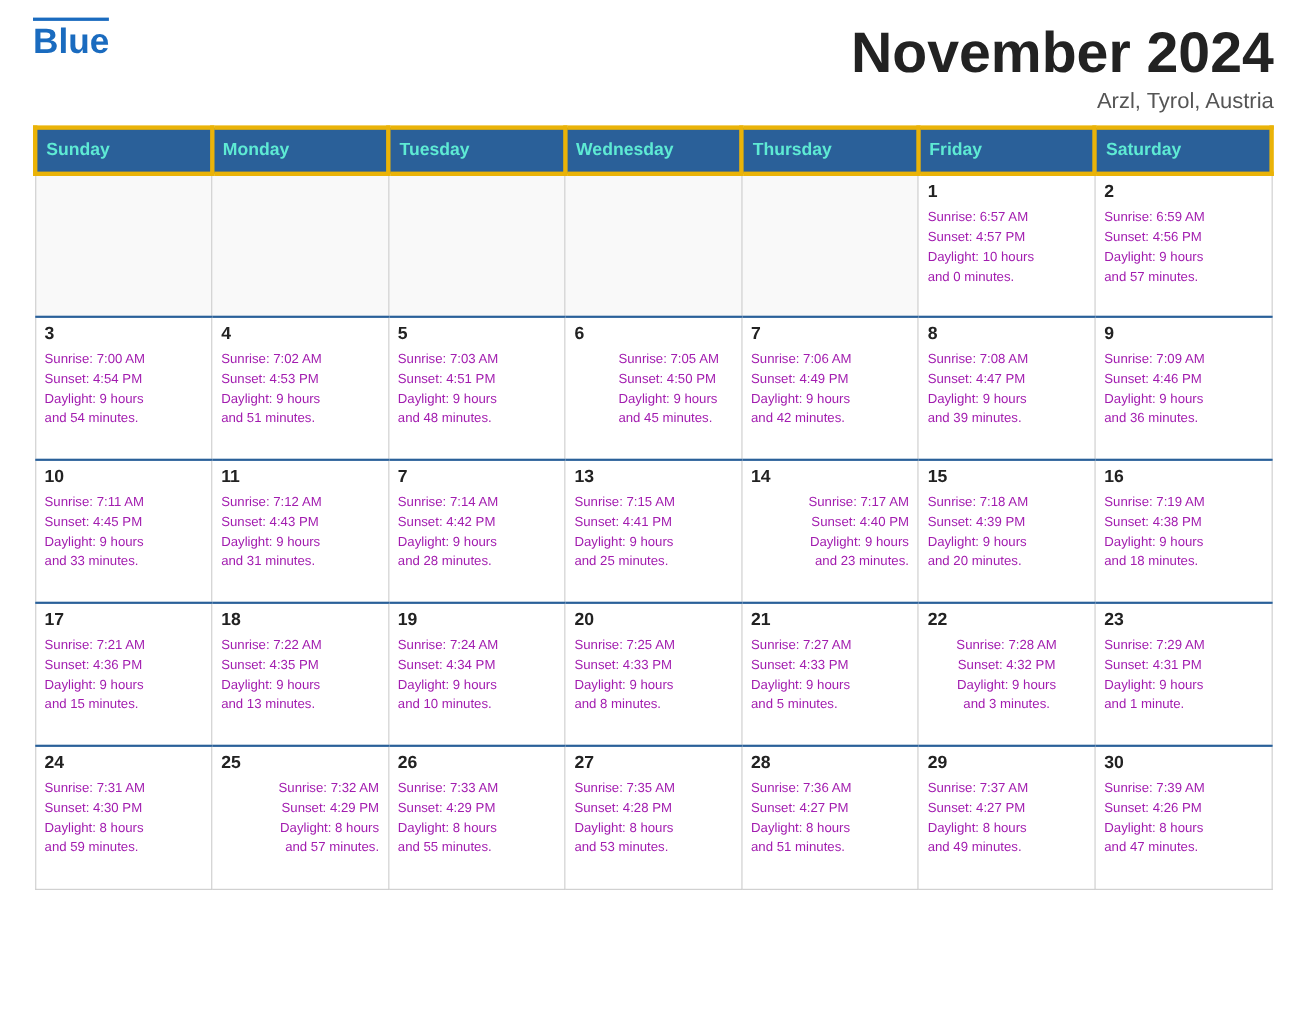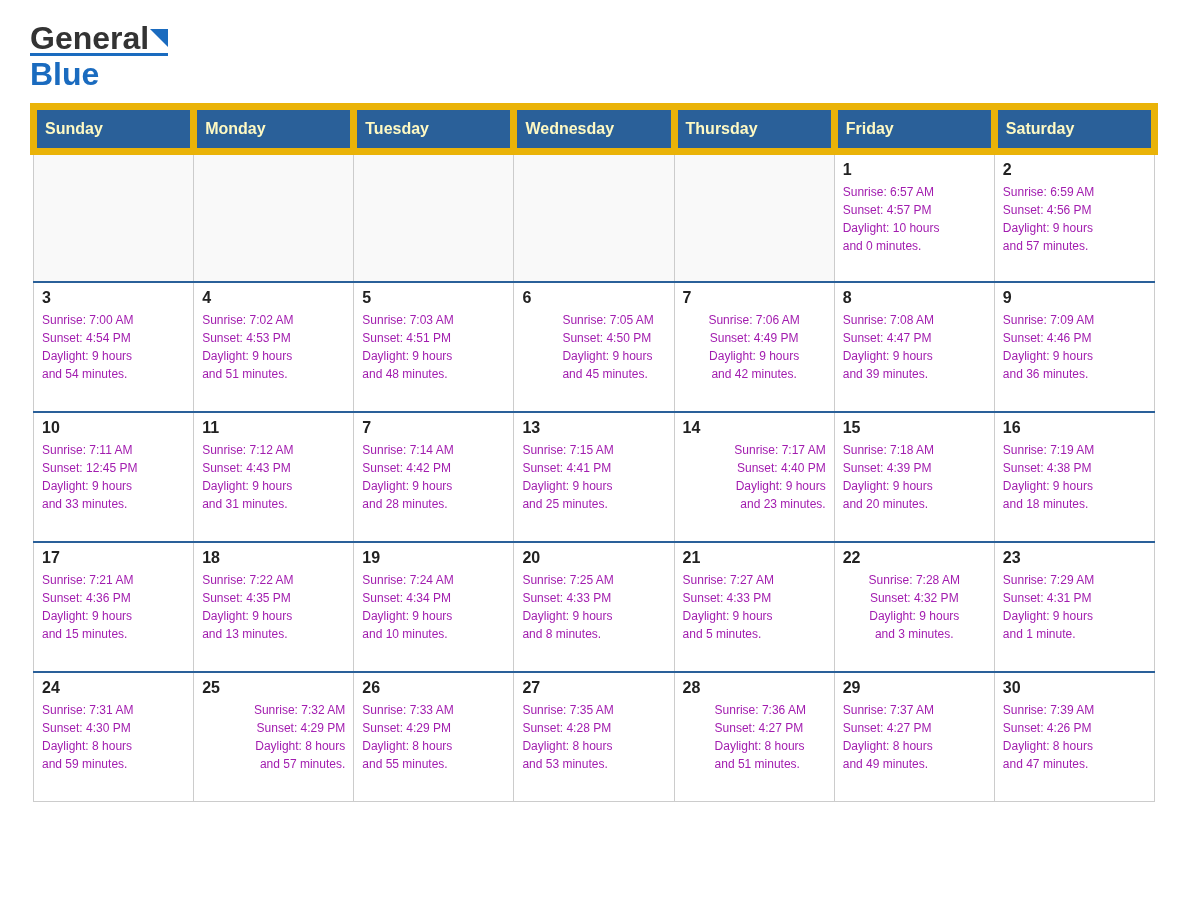--- a/index.html
+++ b/index.html
@@ -35,26 +35,26 @@
       color: #555;
       margin-top: 4px;
     }
     .calendar-table {
       width: 100%;
       border-collapse: collapse;
       margin-top: 10px;
     }
     .calendar-table th {
       background-color: #2a6099;
-      color: #fef9c3;
+      color: #5eead4;
       font-size: 16px;
       font-weight: bold;
       padding: 10px 8px;
       text-align: left;
-      border: 7px solid #eab308;
+      border: 4px solid #eab308;
     }
     .calendar-table td {
       border: 1px solid #ccc;
       vertical-align: top;
       padding: 6px 8px;
       width: calc(100% / 7);
       min-height: 110px;
       height: 130px;
     }
     .day-number {
@@ -74,30 +74,26 @@
     }
     .row-divider {
       border-top: 2px solid #2a6099 !important;
     }
   </style>
 </head>
 <body>
 
 <div class="header-area">
   <div class="logo">
-    <div style="display:flex; align-items:flex-end; gap:0;">
-      <span style="font-size:32px; font-weight:bold; color:#333; font-family: Arial, sans-serif;">General</span>
-      <span style="display:inline-block; margin-bottom:6px; margin-left:1px;">
-        <svg width="18" height="18" viewBox="0 0 18 18">
-            <polygon points="0,0 18,0 18,18" fill="#1a6bbf"></polygon>
-          </svg>
-      </span>
-    </div>
     <div style="border-top: 3px solid #1a6bbf; width: 100%; margin-top:-4px; margin-bottom:2px;"></div>
     <span style="font-size:32px; font-weight:bold; color:#1a6bbf; font-family: Arial, sans-serif; margin-top:-2px;">Blue</span>
+  </div>
+  <div class="title-area">
+    <div class="month-title">November 2024</div>
+    <div class="location">Arzl, Tyrol, Austria</div>
   </div>
 </div>
 
 <table class="calendar-table">
   <thead>
     <tr>
     <th>Sunday</th>
         <th>Monday</th>
         <th>Tuesday</th>
         <th>Wednesday</th>
@@ -152,21 +148,21 @@
         </td>
         <td class="row-divider">
           <span class="day-number">6</span>
           <div class="day-info" style="white-space: pre-line; margin-left: 40px;">Sunrise: 7:05 AM
 Sunset: 4:50 PM
 Daylight: 9 hours
 and 45 minutes.</div>
         </td>
         <td class="row-divider">
           <span class="day-number">7</span>
-          <div class="day-info" style="white-space: pre-line; text-align: center;">Sunrise: 7:06 AM
+          <div class="day-info" style="white-space: pre-line;">Sunrise: 7:06 AM
 Sunset: 4:49 PM
 Daylight: 9 hours
 and 42 minutes.</div>
         </td>
         <td class="row-divider">
           <span class="day-number">8</span>
           <div class="day-info" style="white-space: pre-line;">Sunrise: 7:08 AM
 Sunset: 4:47 PM
 Daylight: 9 hours
 and 39 minutes.</div>
@@ -176,21 +172,21 @@
           <div class="day-info" style="white-space: pre-line;">Sunrise: 7:09 AM
 Sunset: 4:46 PM
 Daylight: 9 hours
 and 36 minutes.</div>
         </td>
       </tr>
       <tr>
         <td class="row-divider">
           <span class="day-number">10</span>
           <div class="day-info" style="white-space: pre-line;">Sunrise: 7:11 AM
-Sunset: 12:45 PM
+Sunset: 4:45 PM
 Daylight: 9 hours
 and 33 minutes.</div>
         </td>
         <td class="row-divider">
           <span class="day-number">11</span>
           <div class="day-info" style="white-space: pre-line;">Sunrise: 7:12 AM
 Sunset: 4:43 PM
 Daylight: 9 hours
 and 31 minutes.</div>
         </td>
@@ -305,21 +301,21 @@
         </td>
         <td class="row-divider">
           <span class="day-number">27</span>
           <div class="day-info" style="white-space: pre-line;">Sunrise: 7:35 AM
 Sunset: 4:28 PM
 Daylight: 8 hours
 and 53 minutes.</div>
         </td>
         <td class="row-divider">
           <span class="day-number">28</span>
-          <div class="day-info" style="white-space: pre-line; margin-left: 32px;">Sunrise: 7:36 AM
+          <div class="day-info" style="white-space: pre-line;">Sunrise: 7:36 AM
 Sunset: 4:27 PM
 Daylight: 8 hours
 and 51 minutes.</div>
         </td>
         <td class="row-divider">
           <span class="day-number">29</span>
           <div class="day-info" style="white-space: pre-line;">Sunrise: 7:37 AM
 Sunset: 4:27 PM
 Daylight: 8 hours
 and 49 minutes.</div>

